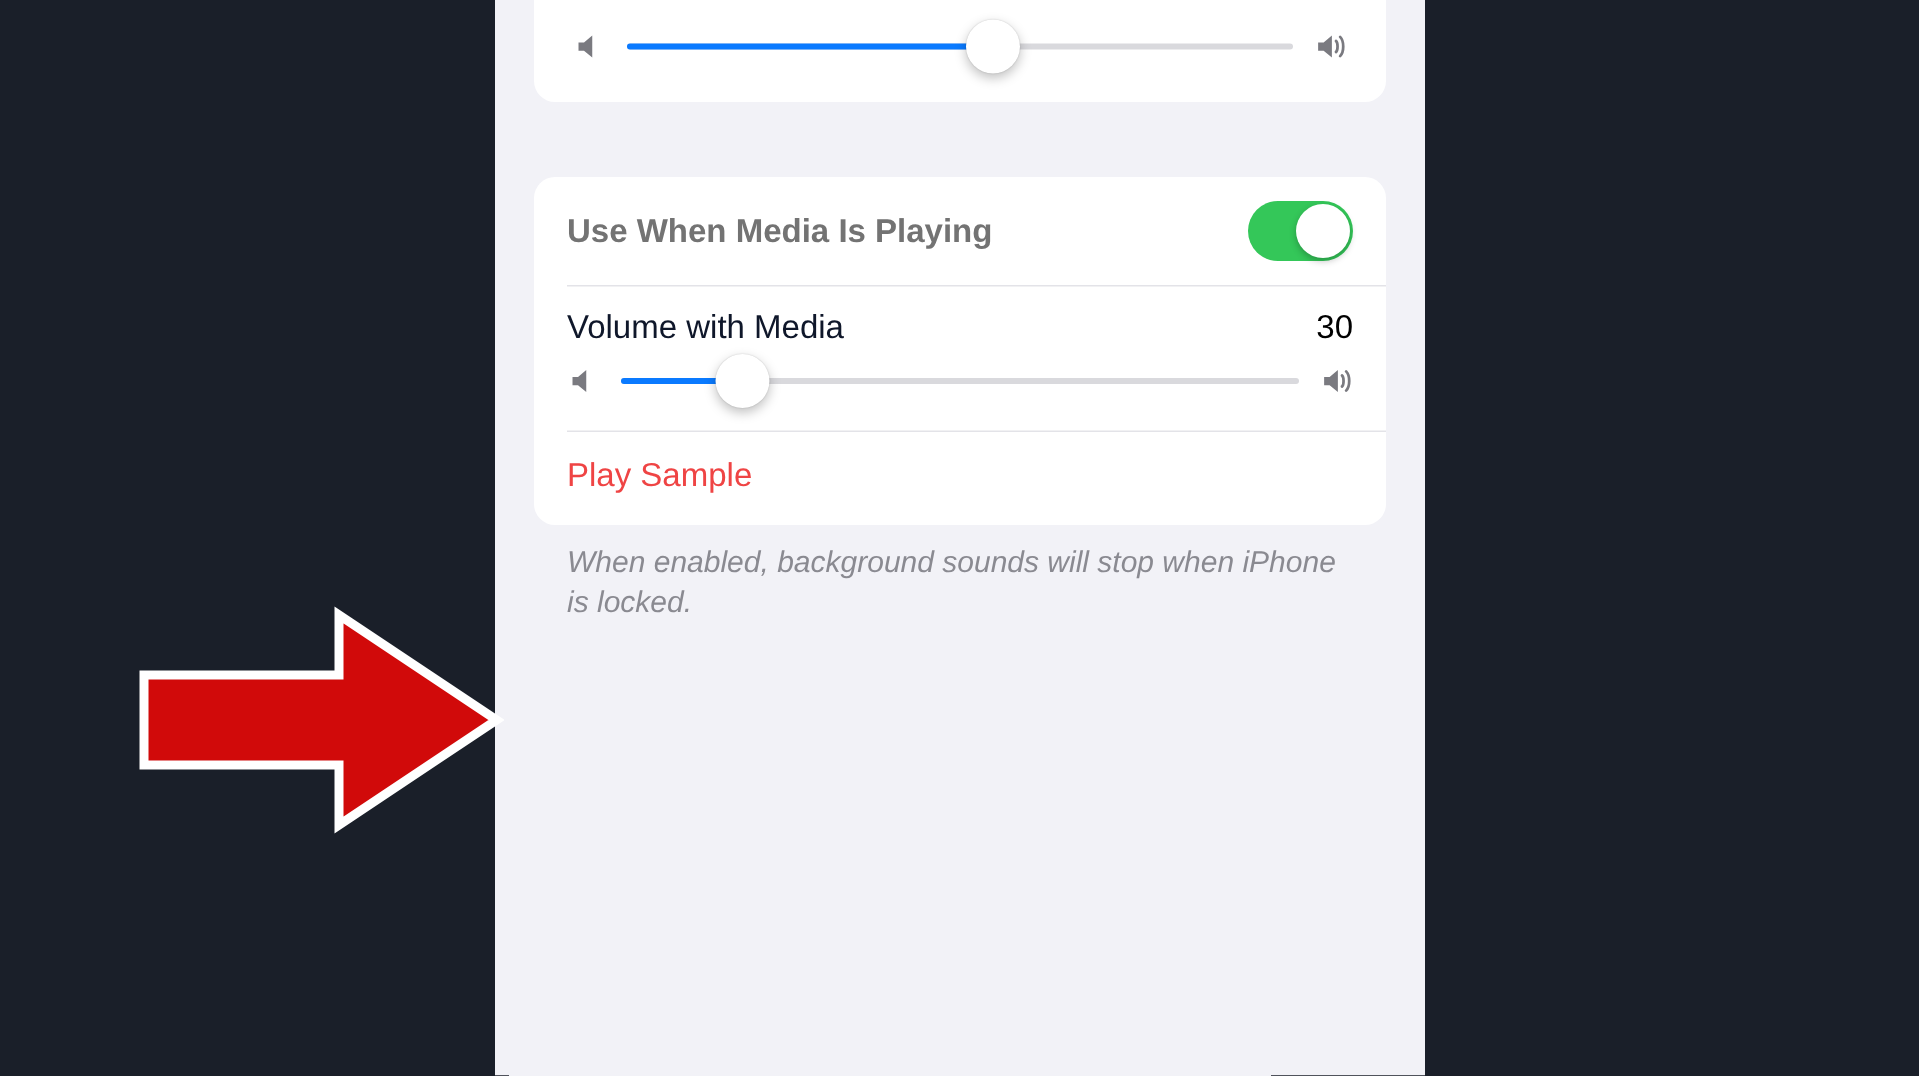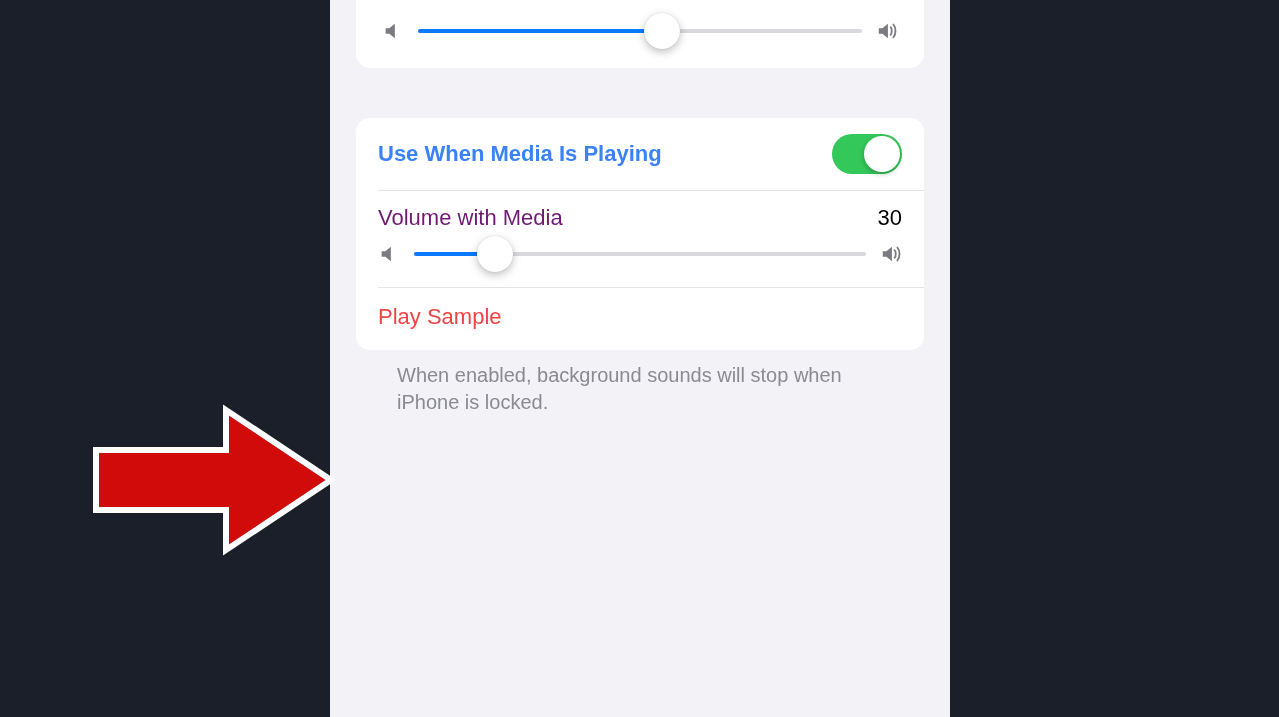--- a/index.html
+++ b/index.html
@@ -82,37 +82,37 @@
   }
   .row {
     display: flex;
     align-items: center;
     padding: 16px 22px;
     min-height: 30px;
   }
   .row .label {
     font-size: 22px;
     font-weight: 600;
-    color: #3b82f6;
+    color: #737373;
     flex: 1;
   }
   .sep-inset {
     margin-left: 22px;
     height: 1px;
     background: #e3e3e8;
   }
 
   .sub-row {
     padding: 14px 22px 0 22px;
     display: flex;
     align-items: baseline;
   }
   .sub-label {
     font-size: 22px;
-    color: #701a75;
+    color: #0f172a;
     flex: 1;
   }
   .sub-value {
     font-size: 22px;
     color: #000;
   }
 
   .slider-block {
     padding: 12px 22px 22px 22px;
   }
@@ -122,24 +122,25 @@
     font-size: 22px;
     color: #ef4444;
   }
 
   
   .card.bottom {
     margin-top: 52px;
   }
 
   .footer-text {
-    margin: 12px 48px 0 67px;
+    margin: 12px 48px 0 48px;
     font-size: 20px;
     line-height: 1.35;
     color: #8a8a91;
+    font-style: italic;
   }
 
   
   .switch {
     width: 70px;
     height: 40px;
     border-radius: 40px;
     position: relative;
     flex-shrink: 0;
   }

